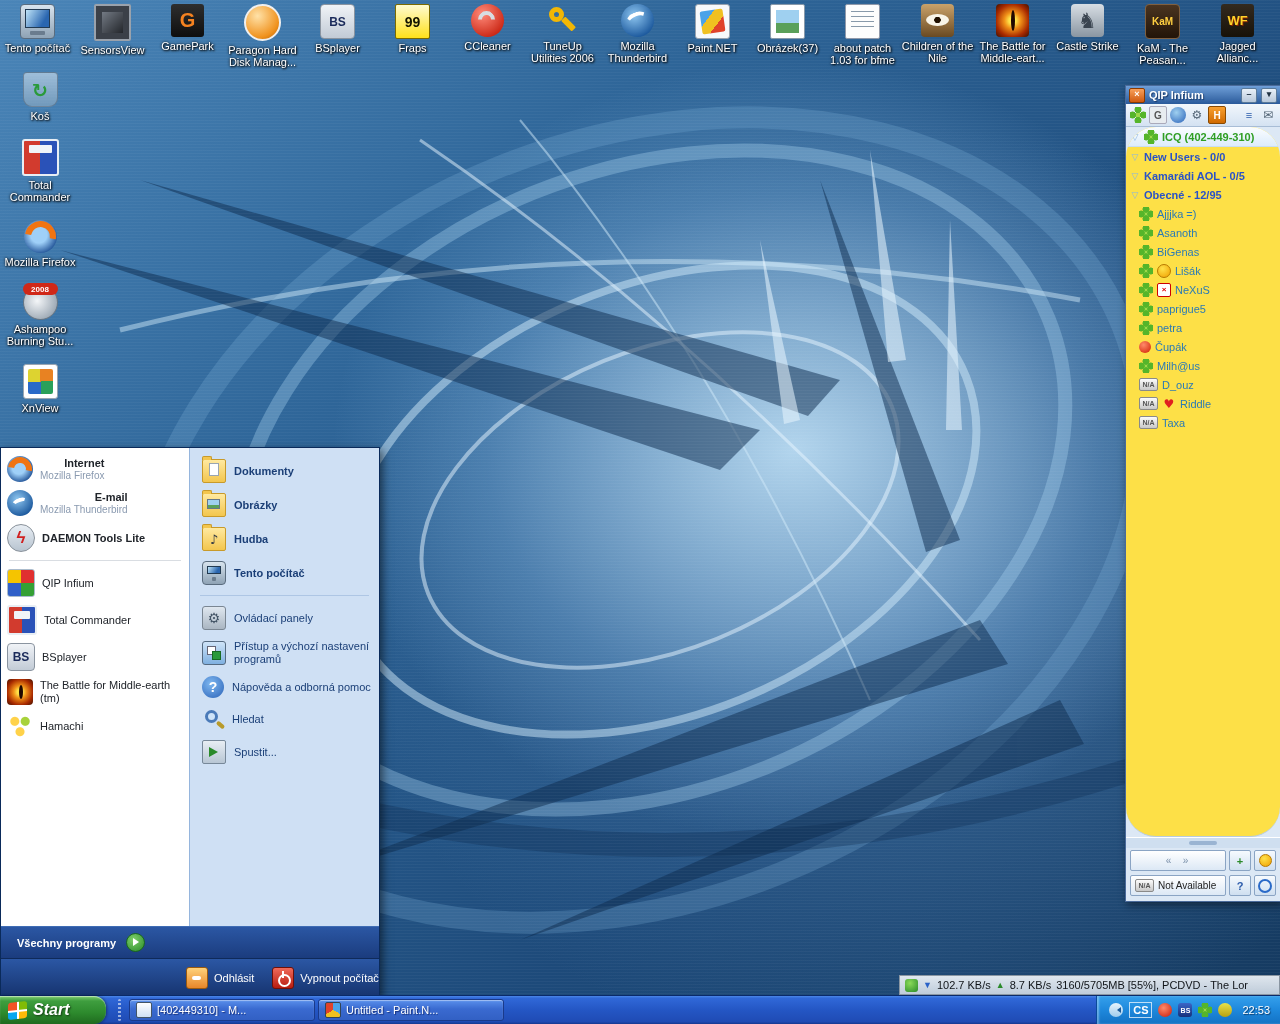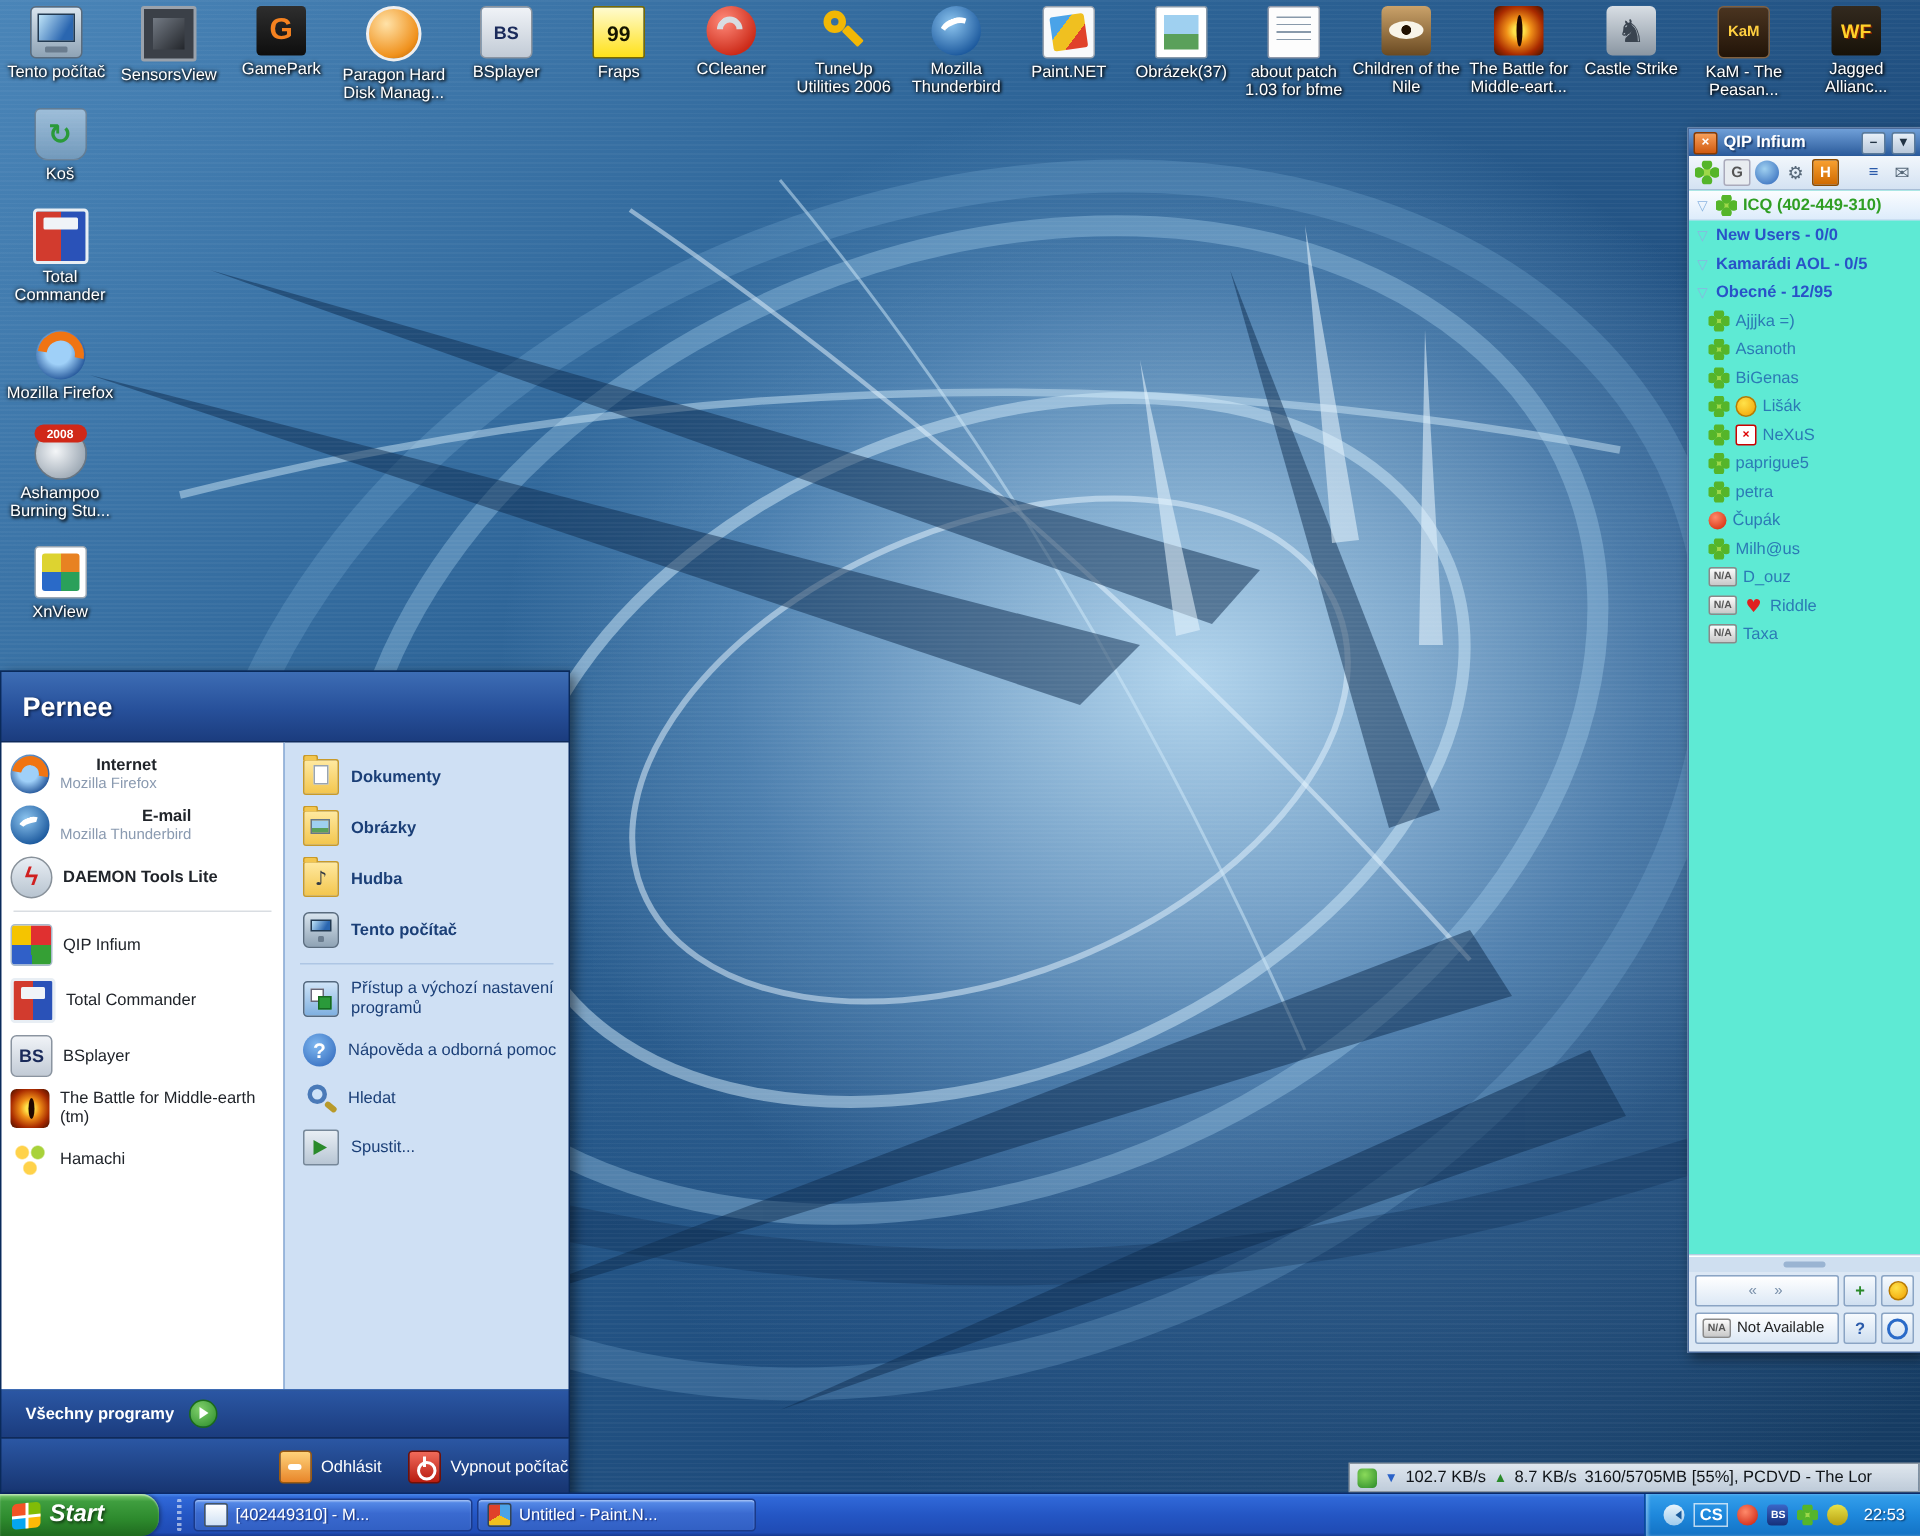--- a/index.html
+++ b/index.html
@@ -199,21 +199,21 @@
      background:linear-gradient(#f2f7fc,#d4e2f2);border-bottom:1px solid #a8bdd6;}
   .tbi{width:16px;height:16px;border-radius:2px;display:flex;align-items:center;justify-content:center;
      font-size:10px;font-weight:bold;position:relative;}
   .tbi-g{color:#555;background:#e8ecf0;border:1px solid #aab;}
   .tbi-globe{background:radial-gradient(circle at 40% 35%,#9fd0f0,#2a62b8);border-radius:50%;}
   .tbi-gear{color:#567;font-family:"DejaVu Sans",sans-serif;font-size:12px;}
   .tbi-h{color:#fff;background:linear-gradient(#f8a030,#d06a00);border:1px solid #8a4a00;}
   .tbi-list{color:#2a5aaa;font-size:11px;}
   .tbi-mail{color:#567;font-family:"DejaVu Sans",sans-serif;font-size:12px;}
   .tbi-spacer{flex:1;}
-  .qip-list{flex:1;background:#5eead4;overflow:hidden;border-bottom:1px solid #b8cce0;}
+  .qip-list{flex:1;background:#fde047;overflow:hidden;border-bottom:1px solid #b8cce0;border-radius:30px;}
   .qrow{display:flex;align-items:center;gap:4px;height:19px;padding-left:4px;white-space:nowrap;}
   .qrow-account{background:linear-gradient(#fbfdff,#ddecfb);border-bottom:1px solid #cadef2;}
   .qacct{color:#2f9e23;font-weight:bold;}
   .qgroup{color:#2952c8;font-weight:bold;}
   .qname{color:#2b7ab5;}
   .qrow-contact{padding-left:13px;}
   .garr{width:10px;text-align:center;color:#8ab4e0;font-size:9px;flex:none;}
   .garr::after{content:"▽";}
   .qic{position:relative;width:14px;height:14px;flex:none;display:inline-flex;align-items:center;justify-content:center;}
   .qic-flower{background:
@@ -415,23 +415,20 @@
         <span class="ic ic-ashampoo"></span>
         <span class="dlbl">Ashampoo Burning Stu...</span>
       </div>
     <div class="dicon">
         <span class="ic ic-xnview"></span>
         <span class="dlbl">XnView</span>
       </div>
   </div>
 
   <div class="startmenu">
-    <div class="sm-header">
-      <span class="sm-user">Pernee</span>
-    </div>
     <div class="sm-body">
       <div class="sm-left">
         <div class="sm-item">
           <span class="ic smic ic-firefox"></span>
           <span class="sm-text">
               <span class="sm-lbl b">Internet</span>
               <span class="sm-sub">Mozilla Firefox</span>
             </span>
         </div>
         <div class="sm-item">
@@ -490,20 +487,24 @@
         </div>
         <div class="sm-ritem">
           <span class="ic ric ic-folder ic-music"></span>
           <span class="sm-rlbl b">Hudba</span>
         </div>
         <div class="sm-ritem">
           <span class="ic ric ic-mycomp"></span>
           <span class="sm-rlbl b">Tento počítač</span>
         </div>
         <div class="sm-rsep"></div>
+        <div class="sm-ritem">
+          <span class="ic ric ic-cpanel"></span>
+          <span class="sm-rlbl">Ovládací panely</span>
+        </div>
         <div class="sm-ritem">
           <span class="ic ric ic-progacc"></span>
           <span class="sm-rlbl">Přístup a výchozí nastavení programů</span>
         </div>
         <div class="sm-ritem">
           <span class="ic ric ic-help"></span>
           <span class="sm-rlbl">Nápověda a odborná pomoc</span>
         </div>
         <div class="sm-ritem">
           <span class="ic ric ic-search"></span>

